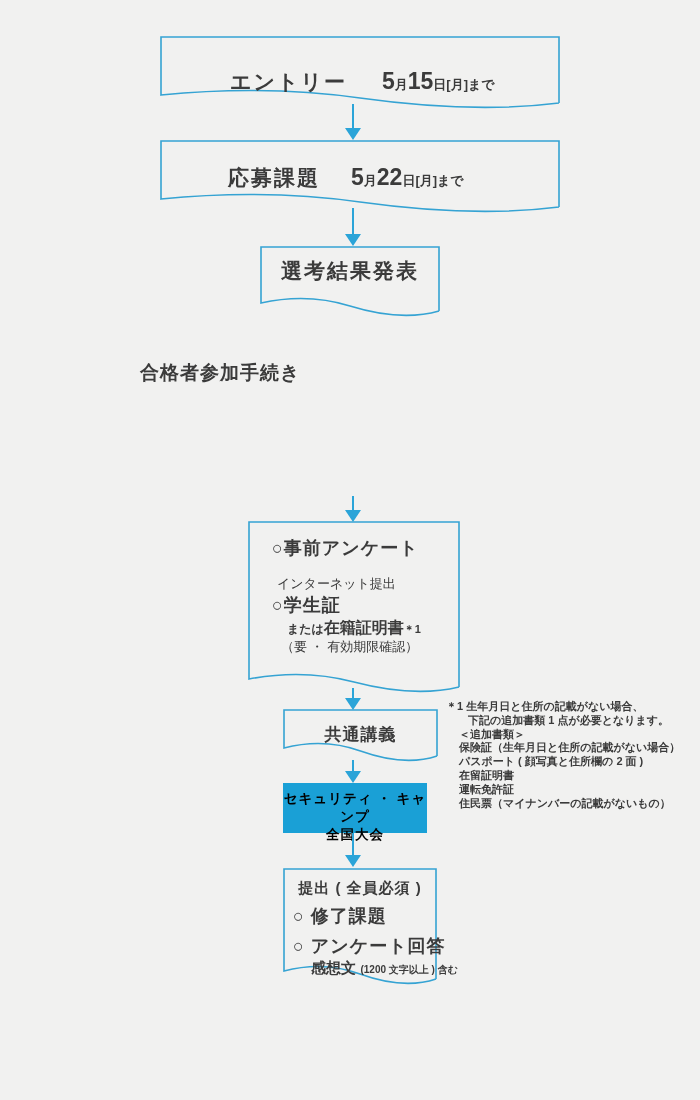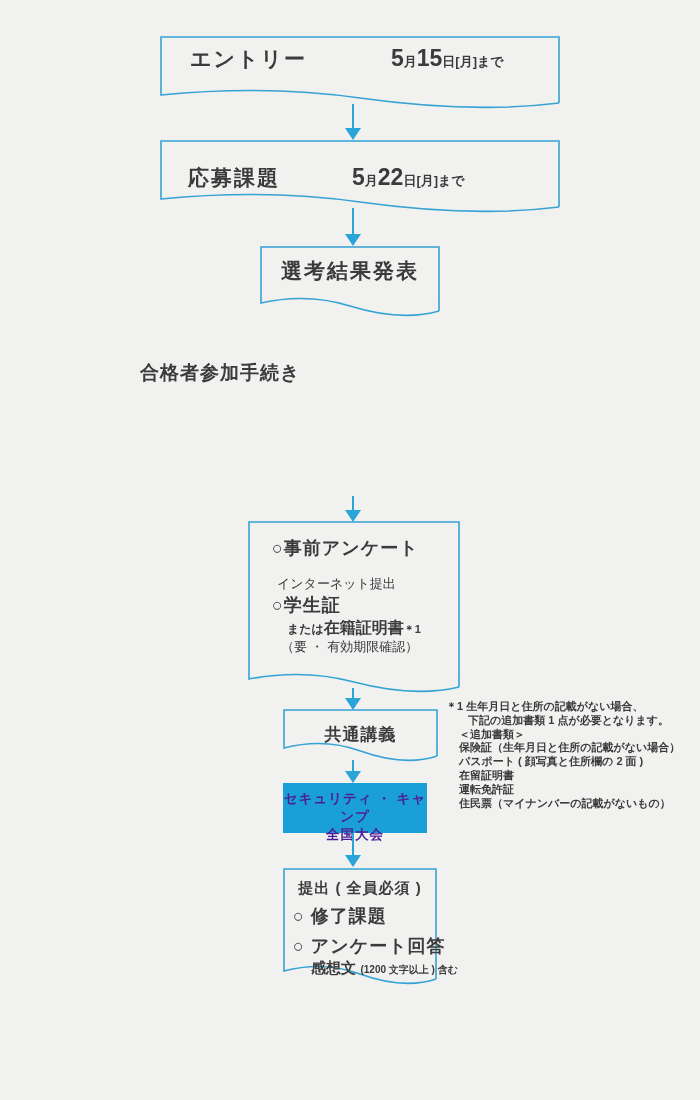--- a/index.html
+++ b/index.html
@@ -6,21 +6,21 @@
   .canvas{
     position:relative;width:700px;height:1100px;
     background:#f1f1f0;overflow:hidden;
     font-family:"Liberation Sans","DejaVu Sans",sans-serif;
     color:#3b3b3b;
   }
   .docbox{position:absolute;}
   .shape{position:absolute;left:0;top:0;overflow:visible;display:block;}
   .docpath{fill:none;stroke:#35a3d3;stroke-width:1.6;}
   .solidbox{
-    position:absolute;background:#1aa0d6;color:#4c1d95;
+    position:absolute;background:#1aa0d6;color:#000000;
     text-align:center;font-weight:bold;
   }
   .arrow{position:absolute;width:16px;display:flex;flex-direction:column;align-items:center;}
   .arrow .shaft{width:2px;flex:1;background:#2ba4d8;}
   .arrow .head{width:0;height:0;border-left:8px solid transparent;border-right:8px solid transparent;border-top:12px solid #2ba4d8;}
   .rowflex{position:absolute;left:0;top:0;width:100%;display:flex;align-items:baseline;}
   .title-lg{font-size:21px;font-weight:bold;letter-spacing:2px;}
   .dnum{font-size:23px;font-weight:600;}
   .dsm{font-size:13px;font-weight:bold;}
   .centered{position:absolute;left:0;width:100%;text-align:center;}
@@ -42,38 +42,38 @@
 </style>
 </head>
 <body>
 
 <div class="canvas">
 
   <div class="docbox" style="left:160px;top:36px;width:400px;height:94px">
     <svg class="shape" viewBox="0 0 400 92" width="400" height="92">
         <path class="docpath" d="M 399 67 L 399 1 L 1 1 L 1 59 C 72 52 136 53 200 62 C 272 72 336 75 399 67"></path>
       </svg>
-    <div class="rowflex" style="top:9px;padding-left:30px;gap:84px">
+    <div class="rowflex" style="top:32px;padding-left:70px;gap:35px">
       <span class="title-lg">エントリー</span>
       <span>
         <span class="dnum">5</span><span class="dsm">月</span><span class="dnum">15</span><span class="dsm">日</span><span class="dsm">[月]</span><span class="dsm">まで</span>
       </span>
     </div>
   </div>
 
   <div class="arrow" style="left:345px;top:104px;height:36px">
     <div class="shaft"></div>
     <div class="head"></div>
   </div>
 
   <div class="docbox" style="left:160px;top:140px;width:400px;height:94px">
     <svg class="shape" viewBox="0 0 400 92" width="400" height="92">
         <path class="docpath" d="M 399 67 L 399 1 L 1 1 L 1 59 C 72 52 136 53 200 62 C 272 72 336 75 399 67"></path>
       </svg>
-    <div class="rowflex" style="top:24px;padding-left:28px;gap:72px">
+    <div class="rowflex" style="top:24px;padding-left:68px;gap:31px">
       <span class="title-lg">応募課題</span>
       <span>
         <span class="dnum">5</span><span class="dsm">月</span><span class="dnum">22</span><span class="dsm">日</span><span class="dsm">[月]</span><span class="dsm">まで</span>
       </span>
     </div>
   </div>
 
   <div class="arrow" style="left:345px;top:208px;height:38px">
     <div class="shaft"></div>
     <div class="head"></div>

